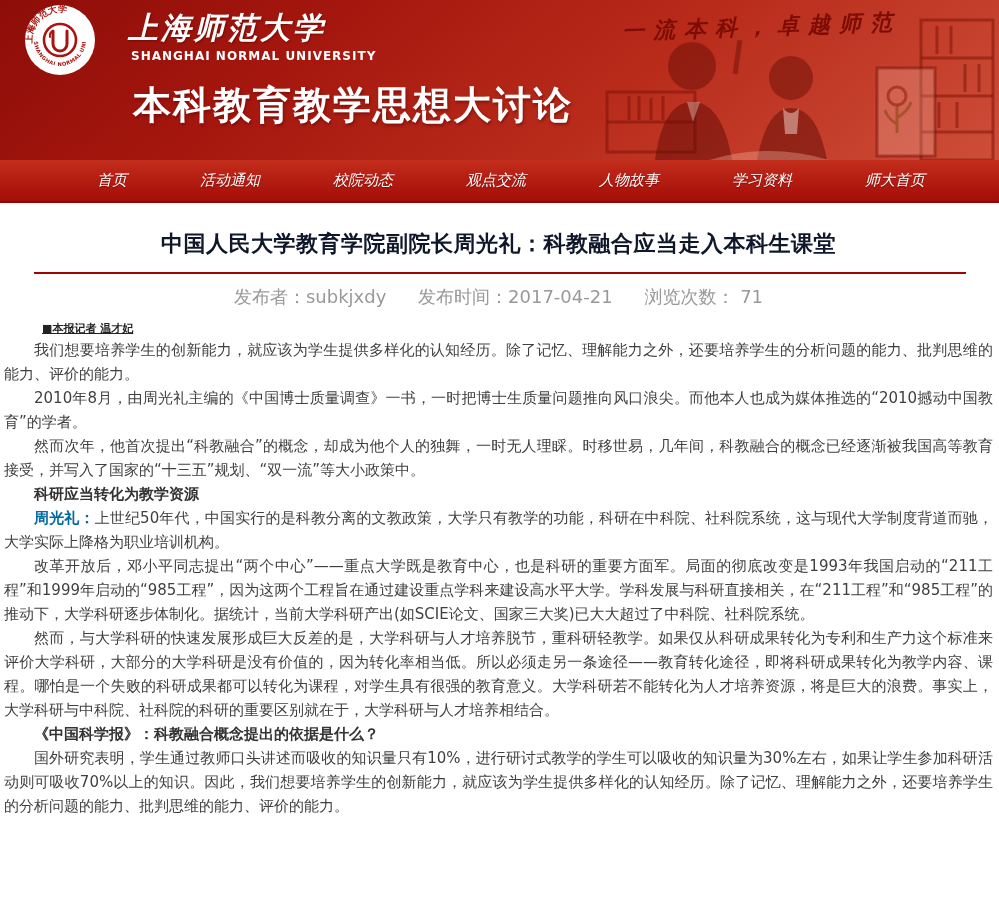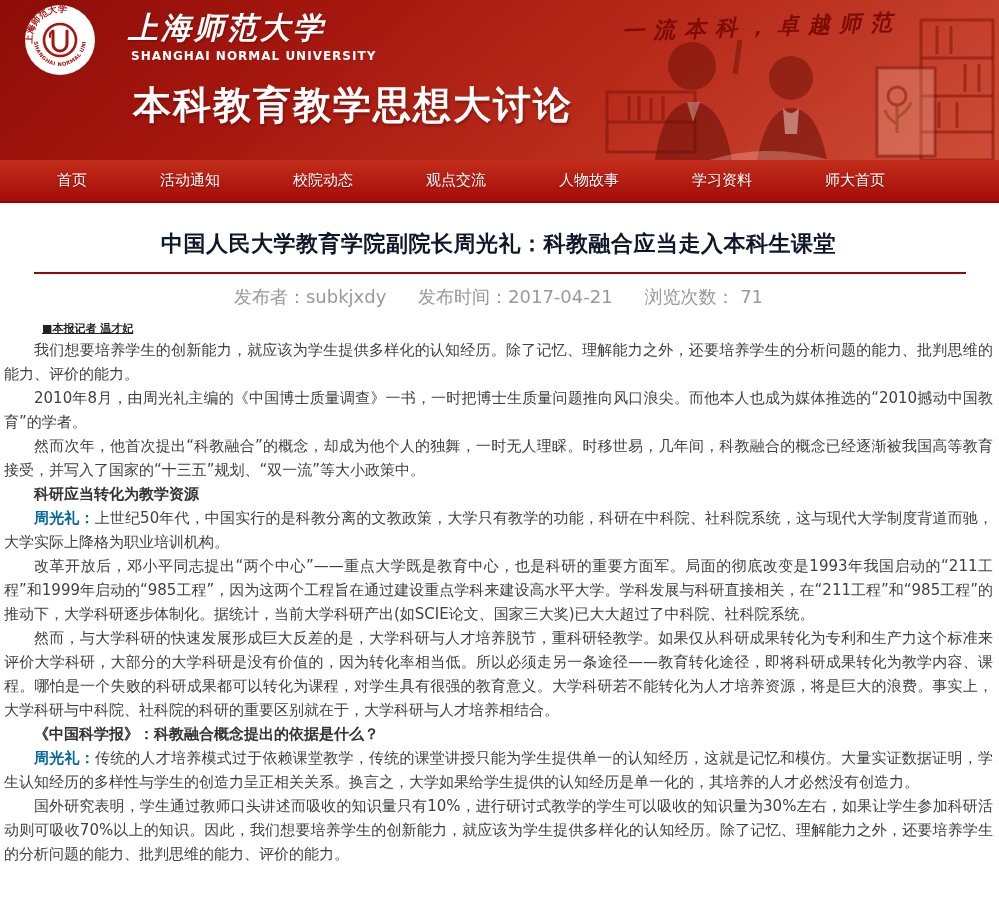--- a/index.html
+++ b/index.html
@@ -32,23 +32,24 @@
     letter-spacing:9px;transform:rotate(-2deg);
   }
   .banner-title{
     position:absolute;left:133px;top:80px;
     font-size:38px;font-weight:bold;color:#fff;letter-spacing:2px;
     text-shadow:1px 2px 3px rgba(90,5,5,.55);
   }
   
   .navbar{
     height:41px;display:flex;align-items:center;
-    padding-left:57px;gap:73px;
+    padding-left:97px;gap:73px;
     background:linear-gradient(#c32d1b,#a40d08);
     border-bottom:2px solid #8d0705;
+    font-style:italic;
   }
   .nav-item{
     color:#fff;font-size:15px;cursor:pointer;white-space:nowrap;
     text-shadow:0 1px 1px rgba(80,5,5,.6);
   }
   
   .content{background:#fff;padding:26px 6px 28px 4px;}
   .article-title{
     text-align:center;font-size:22px;font-weight:bold;color:#0f172a;
     margin:0 20px 13px;letter-spacing:.5px;
@@ -165,15 +166,14 @@
   <div class="reporter">■本报记者 温才妃</div>
 
   <p class="para">我们想要培养学生的创新能力，就应该为学生提供多样化的认知经历。除了记忆、理解能力之外，还要培养学生的分析问题的能力、批判思维的能力、评价的能力。</p>
   <p class="para">2010年8月，由周光礼主编的《中国博士质量调查》一书，一时把博士生质量问题推向风口浪尖。而他本人也成为媒体推选的“2010撼动中国教育”的学者。</p>
   <p class="para">然而次年，他首次提出“科教融合”的概念，却成为他个人的独舞，一时无人理睬。时移世易，几年间，科教融合的概念已经逐渐被我国高等教育接受，并写入了国家的“十三五”规划、“双一流”等大小政策中。</p>
   <p class="para bold">科研应当转化为教学资源</p>
   <p class="para"><span class="lead">周光礼：</span><span>上世纪50年代，中国实行的是科教分离的文教政策，大学只有教学的功能，科研在中科院、社科院系统，这与现代大学制度背道而驰，大学实际上降格为职业培训机构。</span></p>
   <p class="para">改革开放后，邓小平同志提出“两个中心”——重点大学既是教育中心，也是科研的重要方面军。局面的彻底改变是1993年我国启动的“211工程”和1999年启动的“985工程”，因为这两个工程旨在通过建设重点学科来建设高水平大学。学科发展与科研直接相关，在“211工程”和“985工程”的推动下，大学科研逐步体制化。据统计，当前大学科研产出(如SCIE论文、国家三大奖)已大大超过了中科院、社科院系统。</p>
   <p class="para">然而，与大学科研的快速发展形成巨大反差的是，大学科研与人才培养脱节，重科研轻教学。如果仅从科研成果转化为专利和生产力这个标准来评价大学科研，大部分的大学科研是没有价值的，因为转化率相当低。所以必须走另一条途径——教育转化途径，即将科研成果转化为教学内容、课程。哪怕是一个失败的科研成果都可以转化为课程，对学生具有很强的教育意义。大学科研若不能转化为人才培养资源，将是巨大的浪费。事实上，大学科研与中科院、社科院的科研的重要区别就在于，大学科研与人才培养相结合。</p>
   <p class="para bold">《中国科学报》：科教融合概念提出的依据是什么？</p>
-  <p class="para"><span class="lead">周光礼：</span><span>传统的人才培养模式过于依赖课堂教学，传统的课堂讲授只能为学生提供单一的认知经历，这就是记忆和模仿。大量实证数据证明，学生认知经历的多样性与学生的创造力呈正相关关系。换言之，大学如果给学生提供的认知经历是单一化的，其培养的人才必然没有创造力。</span></p>
   <p class="para">国外研究表明，学生通过教师口头讲述而吸收的知识量只有10%，进行研讨式教学的学生可以吸收的知识量为30%左右，如果让学生参加科研活动则可吸收70%以上的知识。因此，我们想要培养学生的创新能力，就应该为学生提供多样化的认知经历。除了记忆、理解能力之外，还要培养学生的分析问题的能力、批判思维的能力、评价的能力。</p>
 </div>
 
 </body></html>

